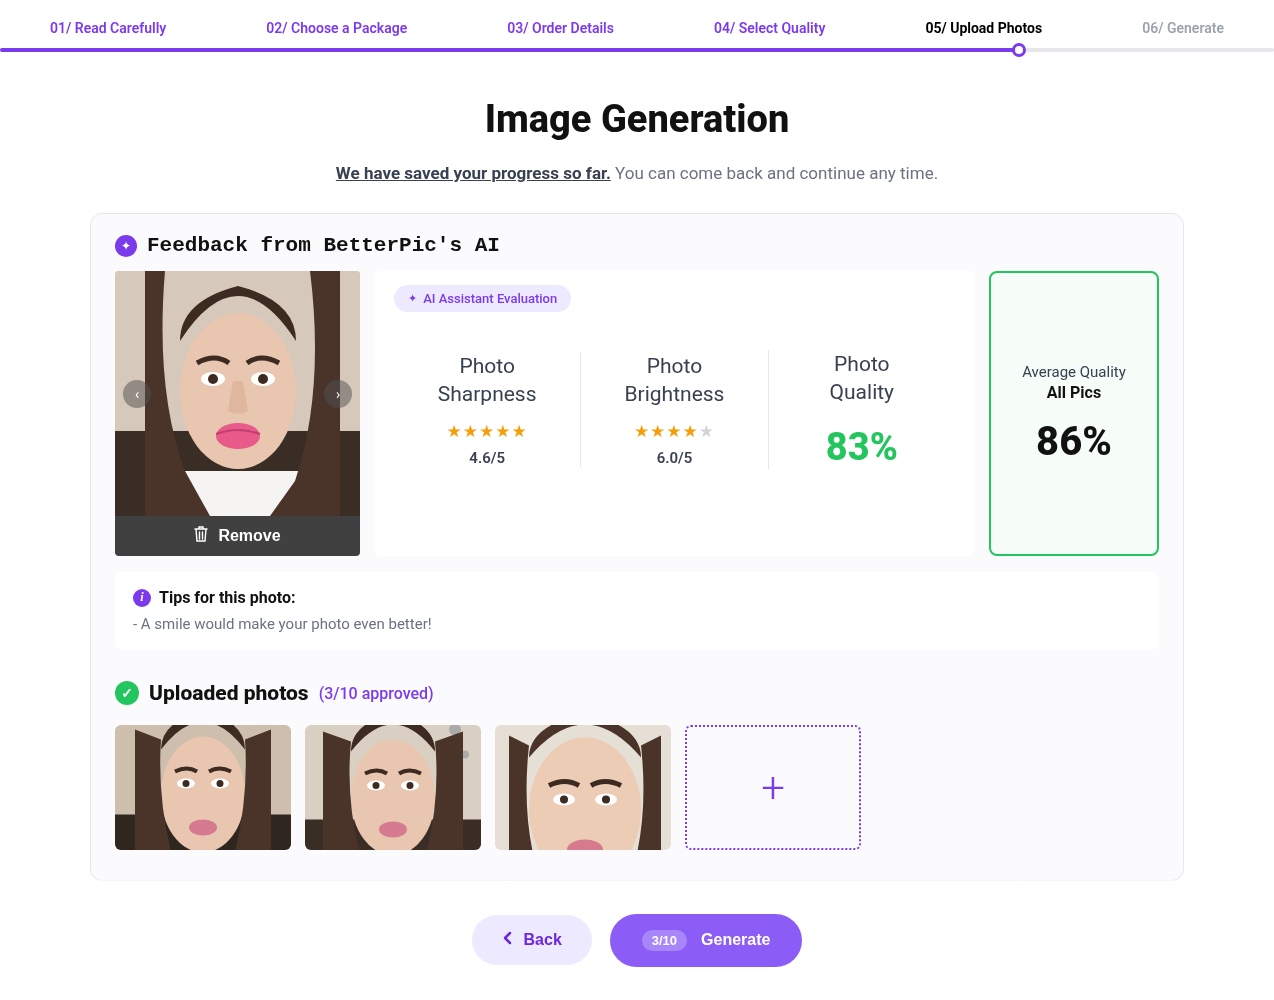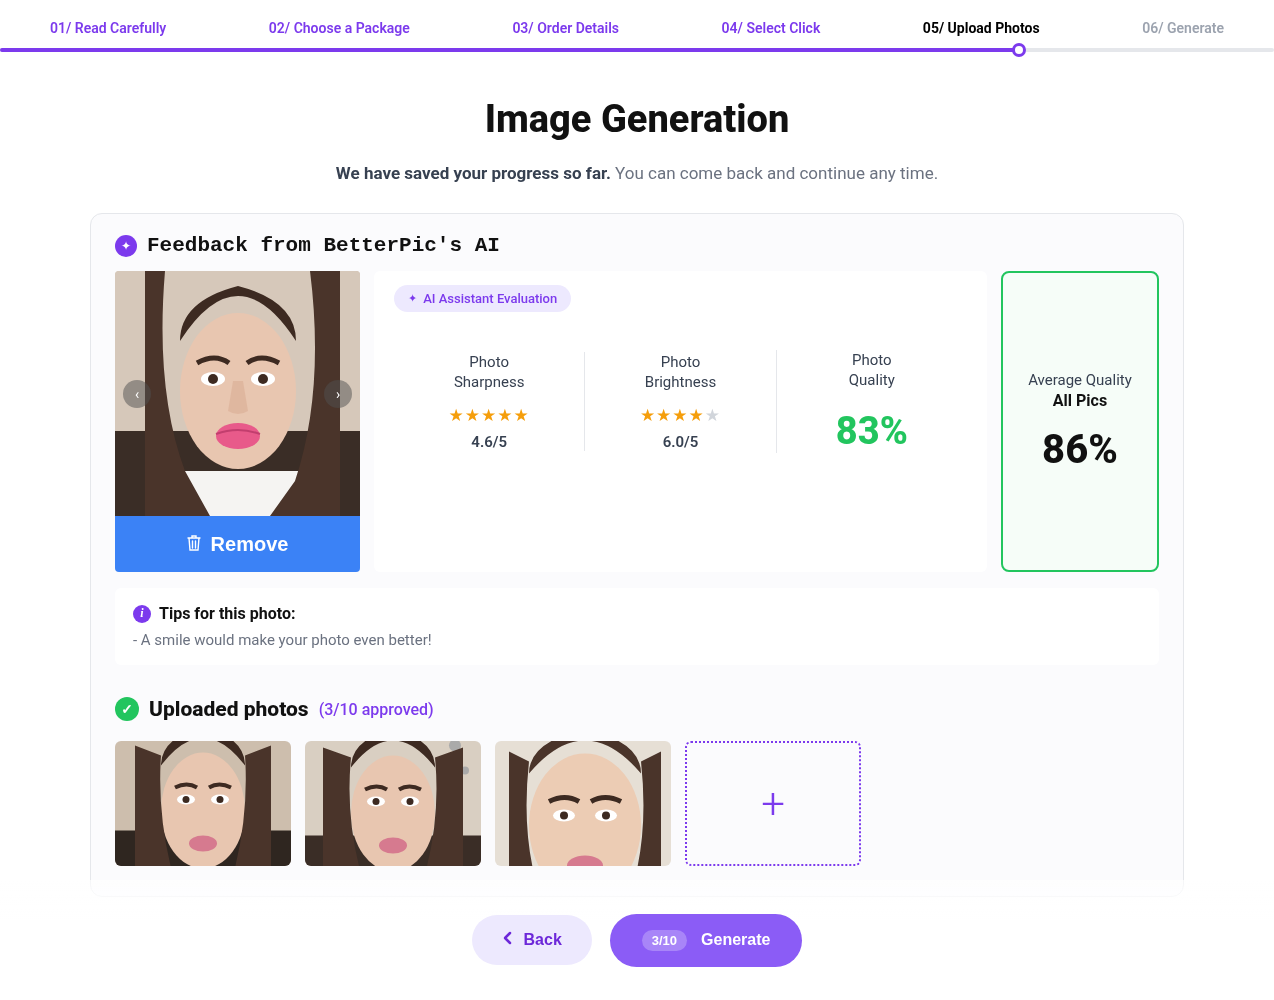--- a/index.html
+++ b/index.html
@@ -56,21 +56,21 @@
     font-size: 38px;
     font-weight: 800;
     color: #111;
   }
   .subhead {
     text-align: center;
     margin-top: 22px;
     font-size: 17px;
     color: #6b7280;
   }
-  .subhead .bold { font-weight: 700; color: #374151; }
+  .subhead .bold { font-weight: 700; color: #374151; text-decoration: underline; }
   
   .card {
     margin: 30px 90px 0 90px;
     border: 1px solid #e5e7eb;
     border-radius: 12px;
     padding: 20px 24px 30px 24px;
     background: #fbfbfd;
   }
   .feedback-header {
     display: flex;
@@ -119,25 +119,25 @@
     border-radius: 50%;
     background: rgba(80,80,80,0.5);
     color: #fff;
     display: flex; align-items: center; justify-content: center;
     font-size: 14px;
     cursor: pointer;
   }
   .nav-arrow.left { left: 8px; }
   .nav-arrow.right { right: 8px; }
   .remove-btn {
-    background: #3b82f6;
+    background: #404040;
     color: #fff;
     border: none;
-    height: 56px;
-    font-size: 20px;
+    height: 40px;
+    font-size: 16px;
     font-weight: 700;
     display: flex;
     align-items: center;
     justify-content: center;
     gap: 10px;
     cursor: pointer;
     border-radius: 0 0 4px 4px;
   }
   .metrics-col {
     flex: 1;
@@ -164,40 +164,40 @@
   }
   .metric {
     flex: 1;
     text-align: center;
     padding: 0 10px;
   }
   .metric + .metric {
     border-left: 1px solid #e5e7eb;
   }
   .metric-label {
-    font-size: 15px;
+    font-size: 21px;
     color: #374151;
     line-height: 1.35;
   }
   .stars { margin-top: 12px; color: #f59e0b; font-size: 17px; letter-spacing: 1px; }
   .star-dim { color: #d1d5db; }
   .metric-value {
     margin-top: 8px;
     font-size: 15px;
     font-weight: 600;
     color: #374151;
   }
   .quality-big {
     font-size: 38px;
     font-weight: 800;
     color: #22c55e;
     margin-top: 18px;
   }
   .avg-col {
-    width: 158px;
+    width: 170px;
     border: 2px solid #22c55e;
     border-radius: 8px;
     background: #f6fdf8;
     display: flex;
     flex-direction: column;
     align-items: center;
     justify-content: center;
     text-align: center;
     padding: 20px 10px;
   }
@@ -338,21 +338,21 @@
   }
   .spacer { height: 140px; }
 </style>
 </head>
 <body>
 
 <div class="stepper">
   <div class="stepper-item done"><span>01/</span> <span>Read Carefully</span></div>
   <div class="stepper-item done"><span>02/</span> <span>Choose a Package</span></div>
   <div class="stepper-item done"><span>03/</span> <span>Order Details</span></div>
-  <div class="stepper-item done"><span>04/</span> <span>Select Click</span></div>
+  <div class="stepper-item done"><span>04/</span> <span>Select Quality</span></div>
   <div class="stepper-item current"><span>05/</span> <span>Upload Photos</span></div>
   <div class="stepper-item"><span>06/</span> <span>Generate</span></div>
 </div>
 <div class="progress-track">
   <div class="progress-fill"></div>
   <div class="progress-knob"></div>
 </div>
 
 <div class="heading">
   <h1>Image Generation</h1>

